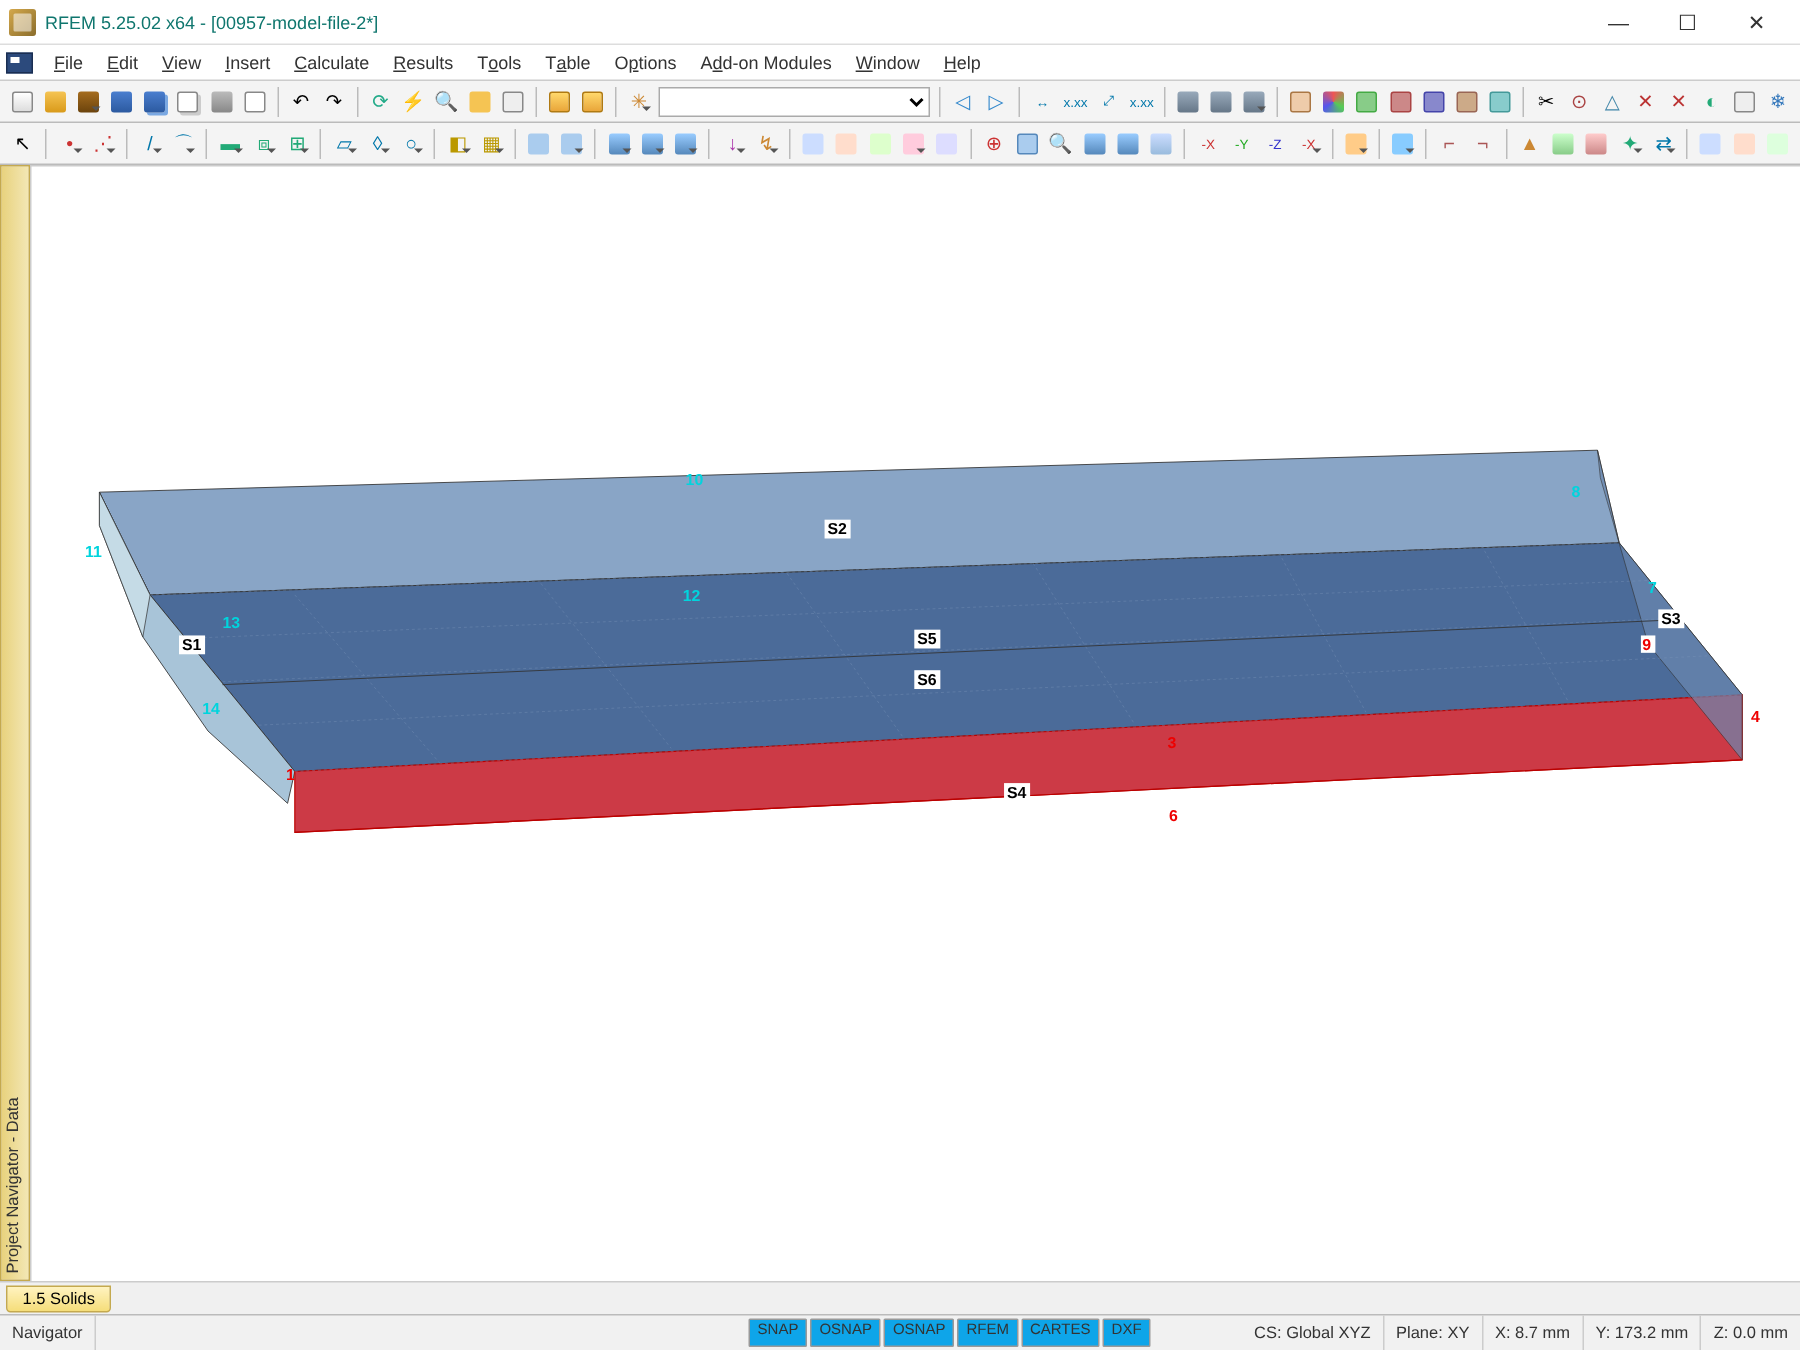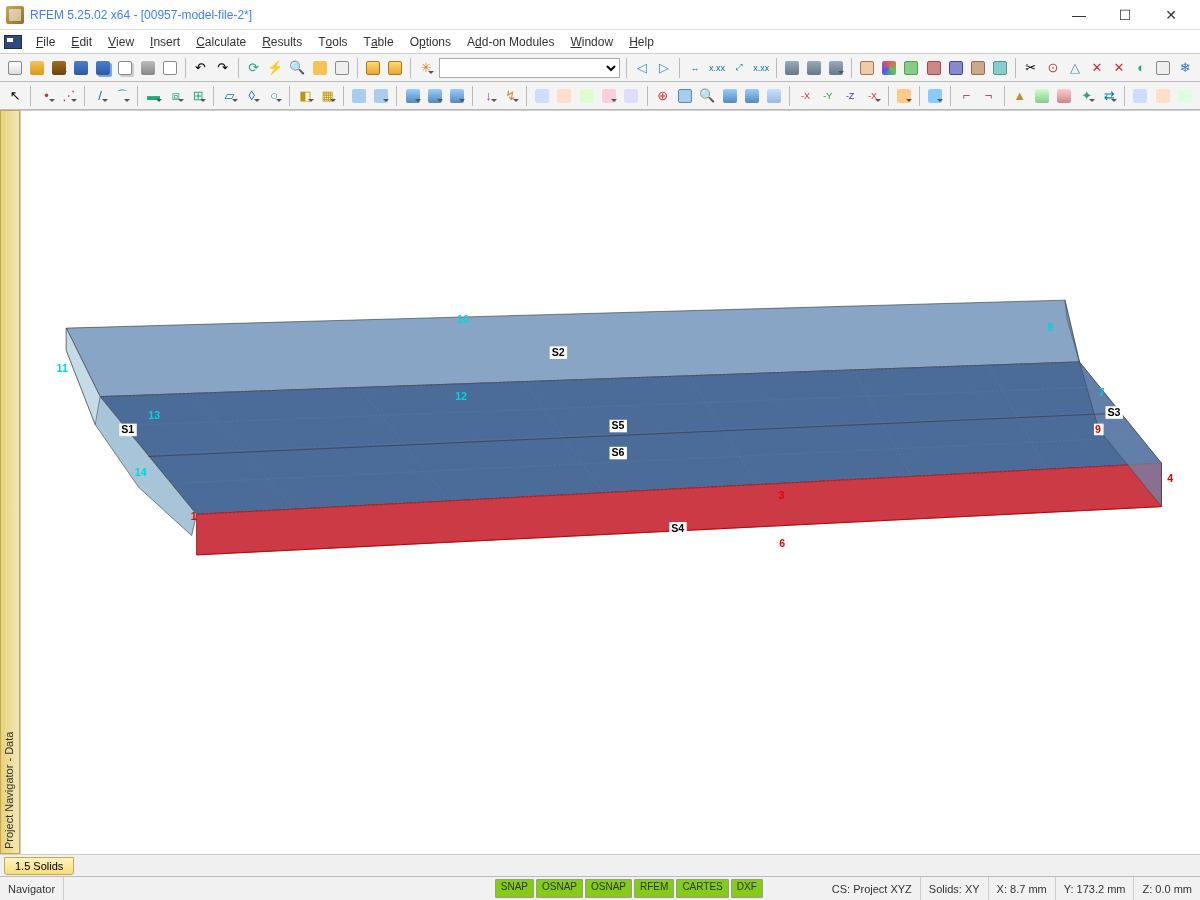--- a/index.html
+++ b/index.html
@@ -1,20 +1,20 @@
 <!DOCTYPE html>
 <html><head>
 <meta charset="utf-8">
 <style>
   * { box-sizing: border-box; margin: 0; padding: 0; }
   body { font-family: "Segoe UI", Tahoma, sans-serif; font-size: 12px; background: #f0f0f0; width: 1200px; height: 900px; overflow: hidden; display: flex; flex-direction: column; }
   .titlebar { background: #fff; height: 30px; display: flex; align-items: center; padding: 0 6px; border-bottom: 1px solid #ddd; }
   .titlebar .icon { width: 18px; height: 18px; margin-right: 6px; background: linear-gradient(135deg,#d4a84b,#8a6d2c); border-radius: 2px; position: relative; }
   .titlebar .icon::after{ content:""; position:absolute; inset:3px; background:#fff8; border-radius:1px;}
-  .titlebar .title { flex: 1; color:#3b82f6; }
+  .titlebar .title { flex: 1; color:#0f766e; }
   .winbtns { display: flex; gap: 0; }
   .winbtn { width: 46px; height: 30px; display:flex; align-items:center; justify-content:center; font-size:14px; color:#333; background:transparent; border:none; }
   .menubar { background:#fff; height: 24px; display:flex; align-items:stretch; padding: 0 2px; border-bottom:1px solid #ccc; }
   .menubar .logo { width:22px; display:flex; align-items:center; justify-content:center; margin-right:4px;}
   .menubar .logo div{ width:18px;height:14px;background:#2c4a7c;border:1px solid #1a2e52;position:relative;}
   .menubar .logo div::after{content:"";position:absolute;left:2px;top:2px;width:6px;height:4px;background:#fff;}
   .menuitem { padding: 0 8px; display:flex; align-items:center; color:#333; cursor:default; }
   .menuitem u { text-decoration: underline; }
   .toolbar { background:#f4f4f4; border-bottom:1px solid #bbb; display:flex; align-items:center; padding:2px 4px; height:28px; }
   .tb { width:22px; height:22px; margin:0 1px; border:1px solid transparent; border-radius:2px; display:flex; align-items:center; justify-content:center; font-size:13px; position:relative; }
@@ -27,21 +27,21 @@
   svg.scene { position:absolute; inset:0; width:100%; height:100%; }
   .lbl { font-size:11px; font-weight:bold; fill:#000; }
   .lblbox { fill:#fff; stroke:none; }
   .cyan { fill:#00d4dd; font-weight:bold; font-size:11px; }
   .red { fill:#e00; font-weight:bold; font-size:11px; }
   .tabbar { height:22px; background:#f0f0f0; border-top:1px solid #ccc; display:flex; align-items:center; padding:0 4px;}
   .tab { background:linear-gradient(#fff3c0,#f5dd7a); border:1px solid #c4a94f; padding:2px 10px; height:18px; font-size:11px; border-radius:0 0 3px 3px; margin-right:4px;}
   .statusbar { height:24px; background:#f1f1f1; border-top:1px solid #bbb; display:flex; align-items:stretch; font-size:11px; color:#333; }
   .statusbar .cell { padding:0 8px; display:flex; align-items:center; border-right:1px solid #ccc; white-space:nowrap;}
   .statusbar .spacer { flex:1; border:none;}
-  .snap { border:1px solid #999; background:#84cc16; padding:1px 5px; margin:2px 1px; font-size:10px; border-radius:1px;}
+  .snap { border:1px solid #999; background:#0ea5e9; padding:1px 5px; margin:2px 1px; font-size:10px; border-radius:1px;}
   
   .ic{ width:14px;height:14px;border-radius:2px;display:block; }
 </style>
 </head>
 <body>
 
 <div class="titlebar">
   <div class="icon"></div>
   <div class="title">RFEM 5.25.02 x64 - [00957-model-file-2*]</div>
   <div class="winbtns">
@@ -358,18 +358,18 @@
 <div class="statusbar">
   <div class="cell" style="border-left:none">Navigator</div>
   <div class="spacer"></div>
   <div class="snap">SNAP</div>
   <div class="snap">OSNAP</div>
   <div class="snap">OSNAP</div>
   <div class="snap">RFEM</div>
   <div class="snap">CARTES</div>
   <div class="snap">DXF</div>
   <div class="spacer" style="max-width:60px"></div>
-  <div class="cell">CS: Project XYZ</div>
-  <div class="cell">Solids: XY</div>
+  <div class="cell">CS: Global XYZ</div>
+  <div class="cell">Plane: XY</div>
   <div class="cell">X: 8.7 mm</div>
   <div class="cell">Y: 173.2 mm</div>
   <div class="cell" style="border-right:none">Z: 0.0 mm</div>
 </div>
 
 </body></html>

